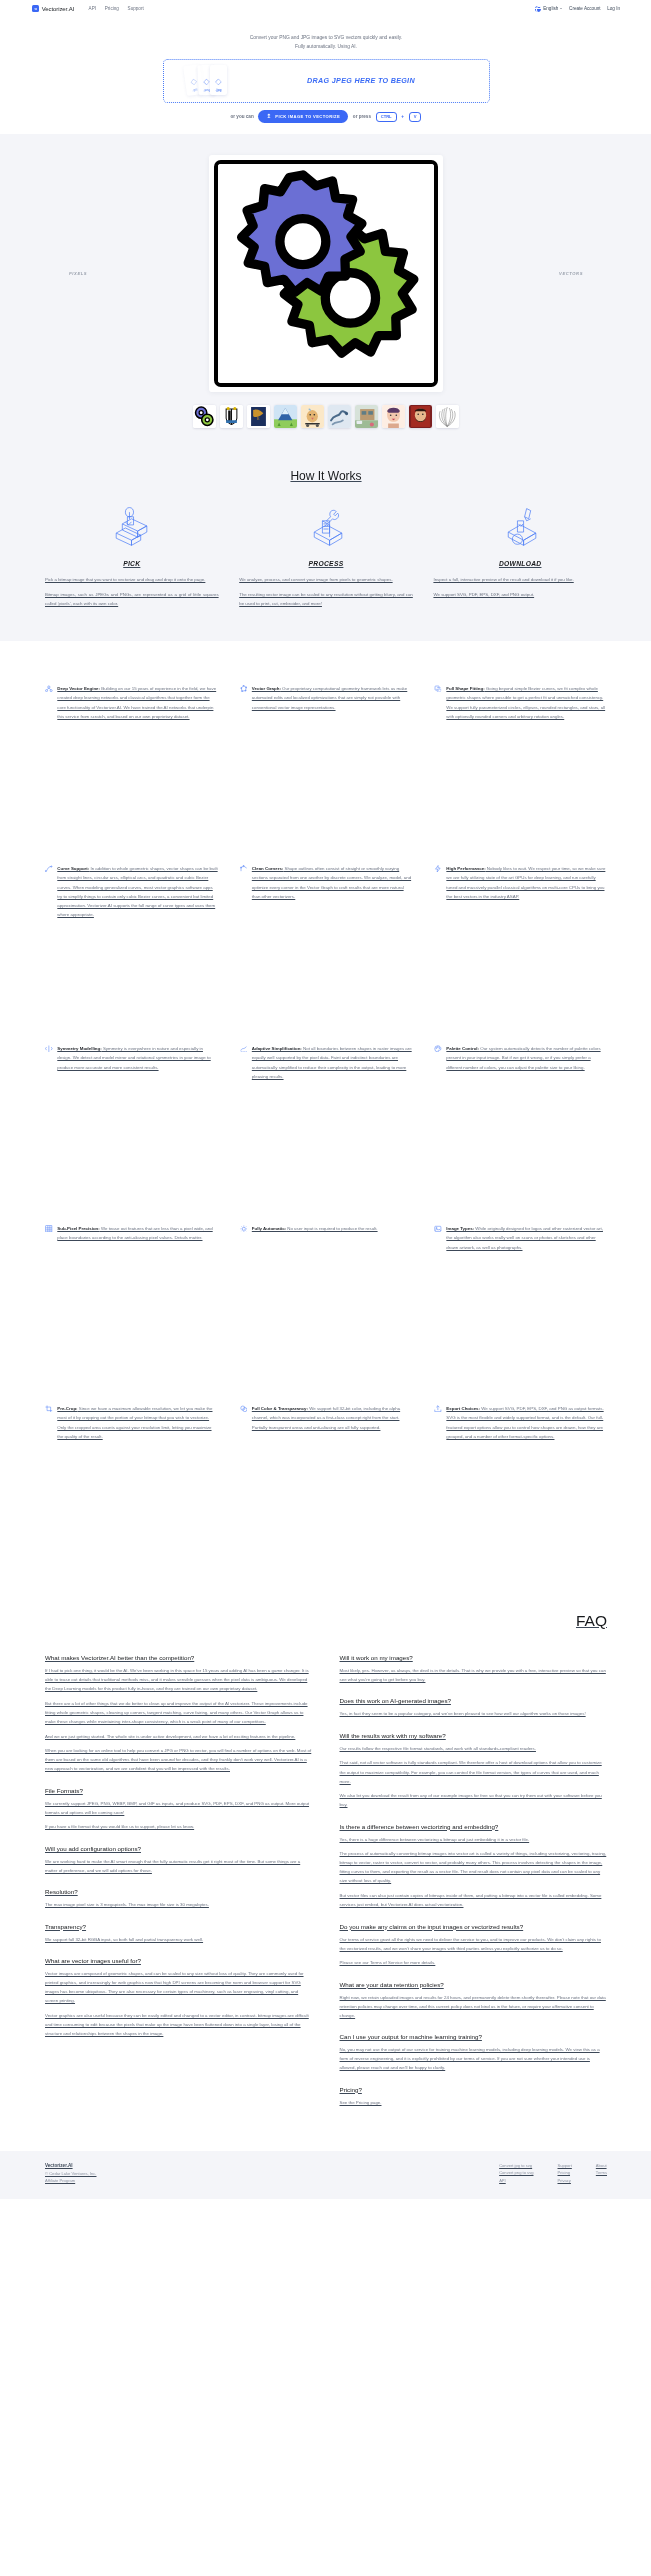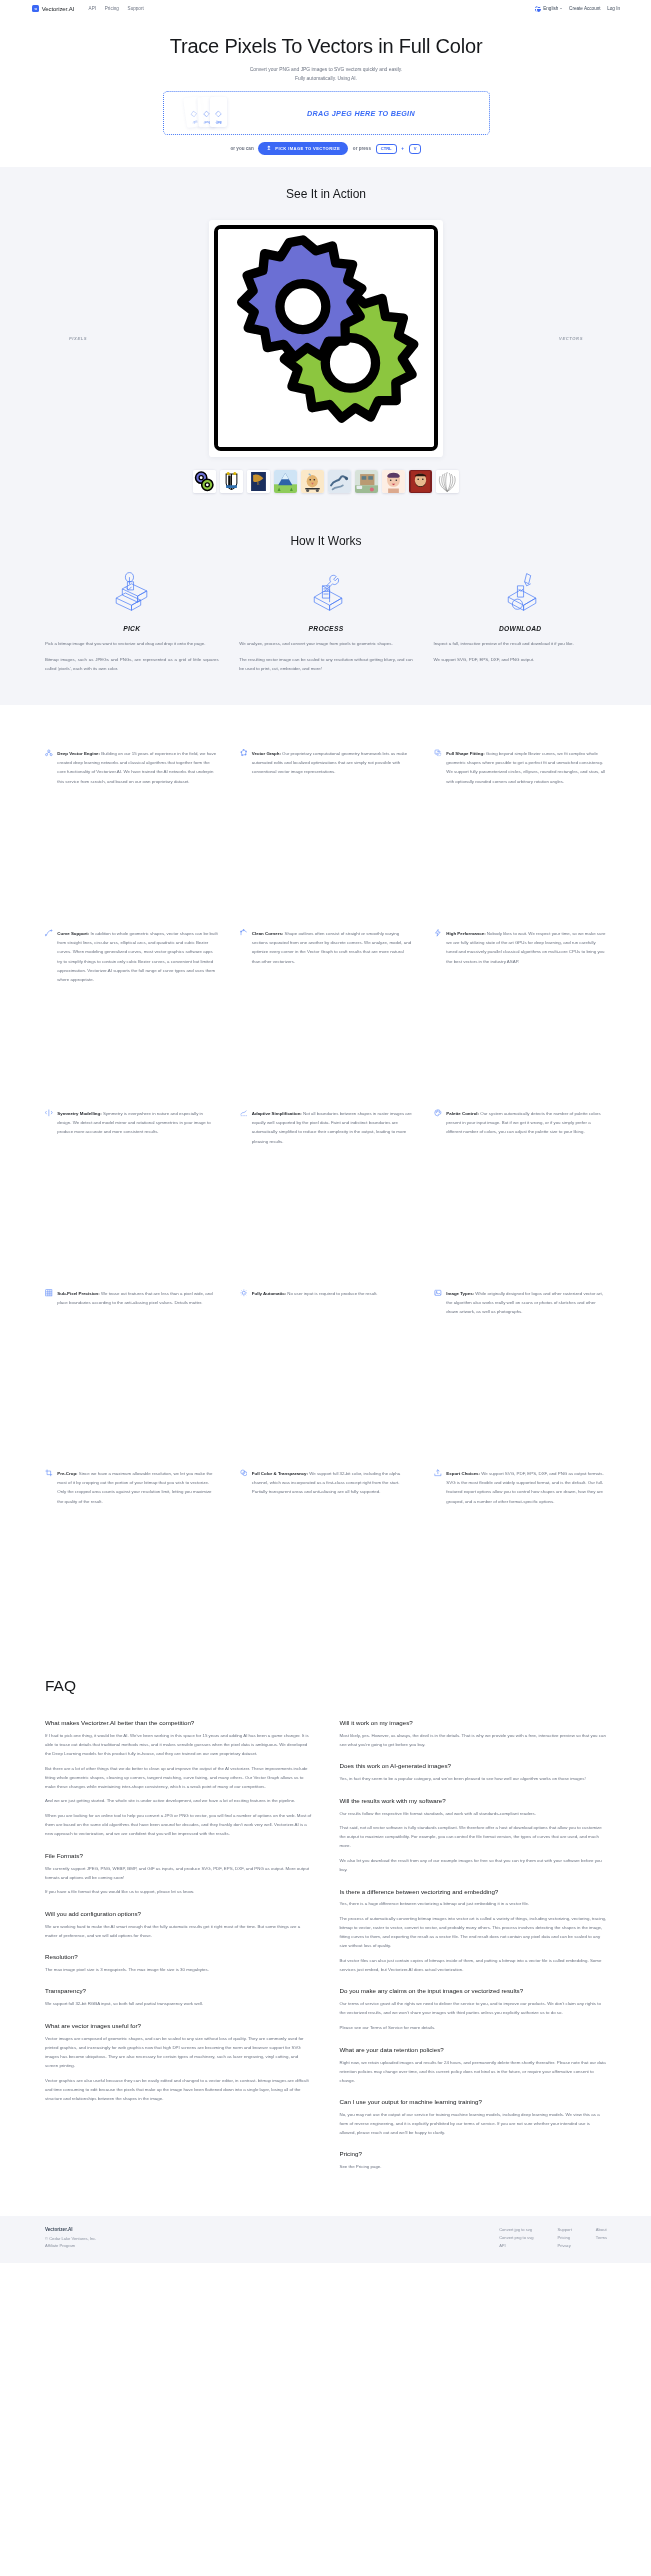--- a/index.html
+++ b/index.html
@@ -5,21 +5,21 @@
   * { box-sizing: border-box; }
   html, body { margin:0; padding:0; }
   body {
     width:652px;
     font-family:"Liberation Sans", sans-serif;
     background:#ffffff;
     color:#3c4858;
     -webkit-font-smoothing:antialiased;
   }
   .wrap { width:652px; margin:0 auto; }
-  .container { width:562px; margin:0 auto; }
+  .container { width:562px; margin:0 auto;text-decoration:underline; }
 
   
   .nav {
     height:17.5px;
     display:flex;
     align-items:center;
     padding:0 32px;
     font-size:4.6px;
   }
   .brand { display:flex; align-items:center; gap:2.6px; margin-right:14.4px; }
@@ -162,21 +162,21 @@
     min-height:180px;
   }
   .feat-ico{ width:7.7px;min-width:7.7px;padding-top:0.5px;color:#4a7cf7;}
   .feat-txt{ font-size:4.4px;line-height:2.1;color:#6b7280;}
   .feat-txt b{ color:#1d2026; }
 
   
   .sec-faq{ background:#fff; padding:12.4px 0 26px; }
   h2.faq-title{
     font-family:"Liberation Sans Narrow","Liberation Sans",sans-serif;
-    font-size:15.5px;font-weight:400;color:#17191c;text-align:left;margin:0 0 24px;
+    font-size:15.5px;font-weight:400;color:#17191c;text-align:right;margin:0 0 24px;
   }
   .faq-grid{ display:grid;grid-template-columns:1fr 1fr;column-gap:27px; }
   .faq-q{
     font-family:"Liberation Sans Narrow","Liberation Sans",sans-serif;
     font-size:6.2px;color:#17191c;font-weight:400;margin:0 0 3.6px;line-height:1.35;
   }
   .faq-item{ margin-bottom:13.4px; }
   .faq-a{ font-size:4.4px;line-height:2.05;color:#6b7280;margin:0 0 5.7px; }
 
   
@@ -210,21 +210,20 @@
         <span class="globe"></span>
         <span>English</span>
         <span class="caret"></span>
       </div>
       <a href="#">Create Account</a>
       <a href="#">Log In</a>
     </div>
   </div>
 
   <div class="hero">
-    <h1 class="hero-title">Trace Pixels To Vectors in Full Color</h1>
     <p class="hero-sub">Convert your PNG and JPG images to SVG vectors quickly and easily.</p>
     <p class="hero-sub2">Fully automatically. Using AI.</p>
 
     <div class="dropzone">
       <div class="dz-files">
         <div class="dz-card dz-c1">
           <span class="glyph">◇</span>
           <span class="ext">.gif</span>
         </div>
         <div class="dz-card dz-c2">
@@ -246,21 +245,20 @@
         <span>PICK IMAGE TO VECTORIZE</span>
       </button>
       <span>or press</span>
       <span class="key">CTRL</span>
       <span class="plus">+</span>
       <span class="key">V</span>
     </div>
   </div>
 
   <div class="sec-light">
-    <h2 class="sec-title">See It in Action</h2>
 
     <div class="demo-row">
       <span class="lbl lbl-left">PIXELS</span>
 
       <div class="demo-shell">
         <div class="demo-img">
           <svg viewBox="0 0 400 400" width="100%" height="100%" preserveAspectRatio="xMidYMid slice">
             <rect width="400" height="400" fill="#ffffff"></rect>
 
             <g transform="translate(245,255)">

